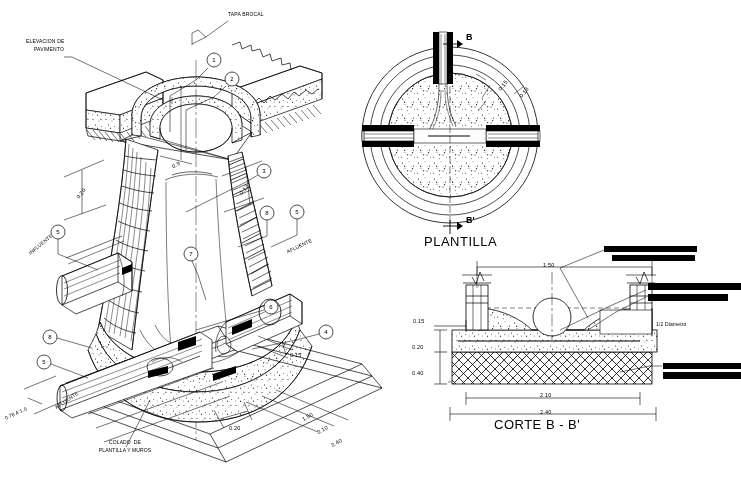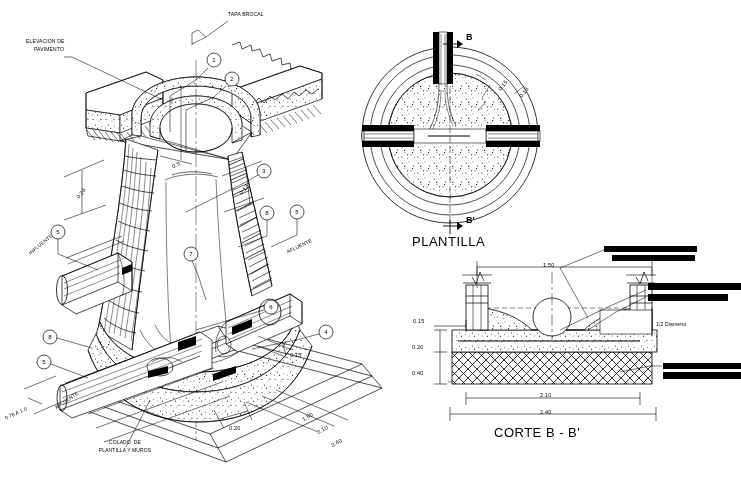--- a/index.html
+++ b/index.html
@@ -460,22 +460,22 @@
 <div class="lbl tiny" style="left:34px;top:47px;">PAVIMENTO</div>
 
 <div class="lbl note" style="left:60px;top:440px;width:130px;">COLADO  DE</div>
 <div class="lbl note" style="left:60px;top:448px;width:130px;">PLANTILLA Y MUROS</div>
 
 <div class="lbl tiny" style="left:28px;top:252px;transform:rotate(-40deg);transform-origin:left top;">INFLUENTE</div>
 <div class="lbl tiny" style="left:286px;top:250px;transform:rotate(-26deg);transform-origin:left top;">AFLUENTE</div>
 <div class="lbl tiny" style="left:4px;top:416px;transform:rotate(-24deg);transform-origin:left top;">0.78 A 1.0</div>
 <div class="lbl tiny" style="left:54px;top:406px;transform:rotate(-34deg);transform-origin:left top;">AFLUENTE</div>
 
-<div class="lbl title" style="left:412px;top:235px;">PLANTILLA</div>
-<div class="lbl title" style="left:494px;top:418px;margin-top:8px;">CORTE B - B'</div>
+<div class="lbl title" style="left:424px;top:235px;">PLANTILLA</div>
+<div class="lbl title" style="left:494px;top:418px;">CORTE B - B'</div>
 
 <div class="lbl secmark" style="left:466px;top:32px;">B</div>
 <div class="lbl secmark" style="left:466px;top:215px;">B'</div>
 
 <div class="lbl tiny" style="left:656px;top:322px;">1/2 Diametro</div>
 
 <div id="bubble-layer">
       <svg width="741" height="481" style="position: absolute; left: 0px; top: 0px;">
         <circle cx="214" cy="60" r="7" fill="#fff" stroke="#000000" stroke-width="0.7"></circle>
         <circle cx="232" cy="79" r="7" fill="#fff" stroke="#000000" stroke-width="0.7"></circle>

